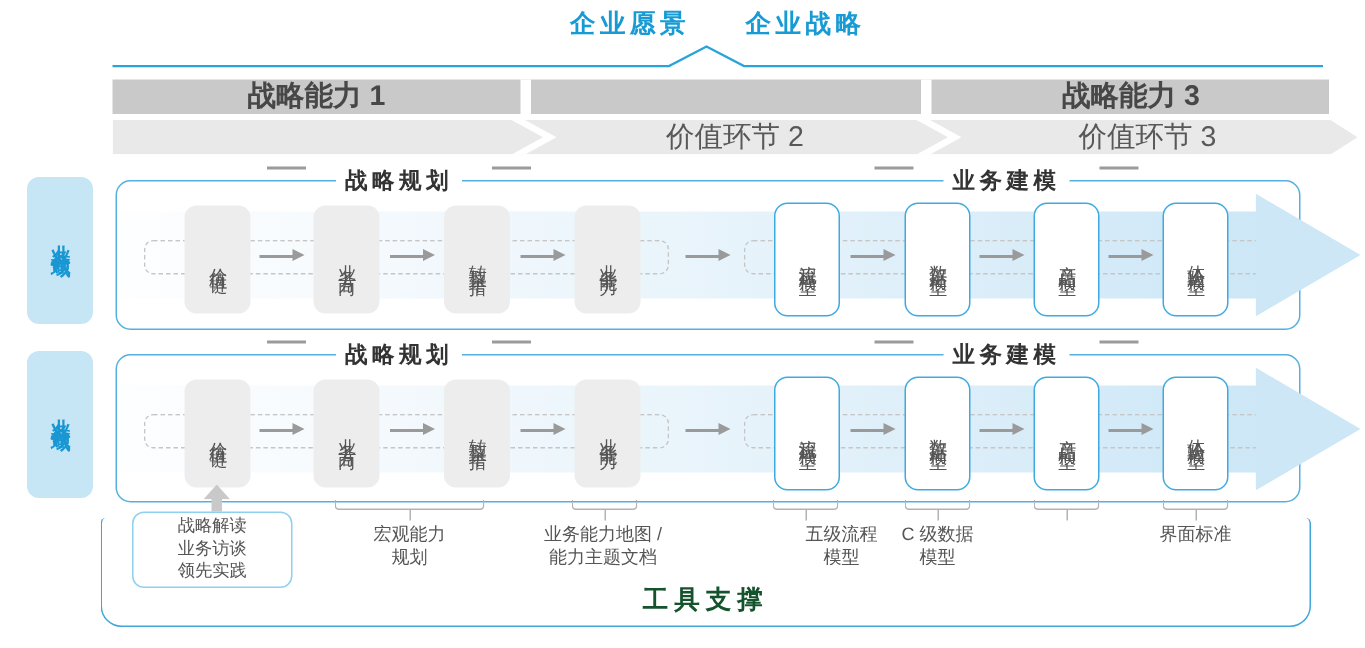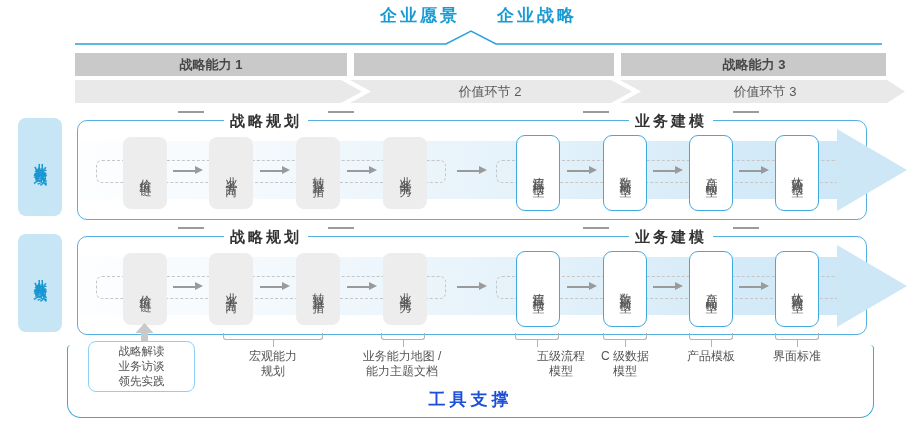--- a/index.html
+++ b/index.html
@@ -20,21 +20,21 @@
     position:absolute;left:75px;top:80px;width:830px;height:23px;background:#e9e9e9;
     clip-path:polygon(0 0,calc(100% - 18px) 0,100% 50%,calc(100% - 18px) 100%,0 100%);
   }
   .band-gap{position:absolute;top:53px;width:7px;height:23px;background:#fff;}
   .band-chev{
     position:absolute;top:80px;width:30px;height:23px;background:#fff;
     clip-path:polygon(0 0,9px 0,100% 50%,9px 100%,0 100%,calc(100% - 9px) 50%);
   }
   .band-label{
     position:absolute;height:23px;line-height:23px;width:160px;text-align:center;
-    font-size:13px;white-space:nowrap;
+    font-size:19px;white-space:nowrap;
   }
   .band-label.b1{top:53px;color:#474747;font-weight:bold;}
   .band-label.b2{top:80px;color:#585858;}
   
   .tab{
     position:absolute;left:18px;width:44px;height:98px;background:#c6e5f5;border-radius:8px;
     display:flex;align-items:center;justify-content:center;
     writing-mode:vertical-rl;text-orientation:mixed;
     font-size:13px;font-weight:bold;color:#1997d3;letter-spacing:3px;white-space:pre;
   }
@@ -101,21 +101,21 @@
   .up-arrow-head{
     position:absolute;left:135.5px;top:323px;width:18px;height:10px;background:#c9c9c9;z-index:4;
     clip-path:polygon(50% 0,100% 100%,0 100%);
   }
   .tool-frame{
     position:absolute;left:67px;top:345px;width:807px;height:73px;box-sizing:border-box;
     border:1.5px solid #3fa6d8;border-top:none;border-radius:4px 4px 14px 14px;
   }
   .tool-label{
     position:absolute;left:0;right:0;top:43px;text-align:center;
-    font-size:17px;font-weight:bold;color:#1d4ed8;letter-spacing:4px;
+    font-size:17px;font-weight:bold;color:#14532d;letter-spacing:4px;
   }
   .topline{position:absolute;left:0;top:0;z-index:1;}
 </style>
 </head>
 <body>
 
 <div class="stage">
 
   <div class="title" style="left:372px;width:96px;">企业愿景</div>
   <div class="title" style="left:489px;width:96px;">企业战略</div>
@@ -227,16 +227,15 @@
   <div class="brace-tail" style="left:797px;"></div>
 
   <div class="note" style="left:337px;">业务能力地图 /
 能力主题文档</div>
   <div class="note" style="left:208px;">宏观能力
 规划</div>
   <div class="note" style="left:496px;">五级流程
 模型</div>
   <div class="note" style="left:560px;">C 级数据
 模型</div>
-  <div class="note" style="left:646px;">产品模板</div>
   <div class="note" style="left:732px;">界面标准</div>
 
 </div>
 
 </body></html>

